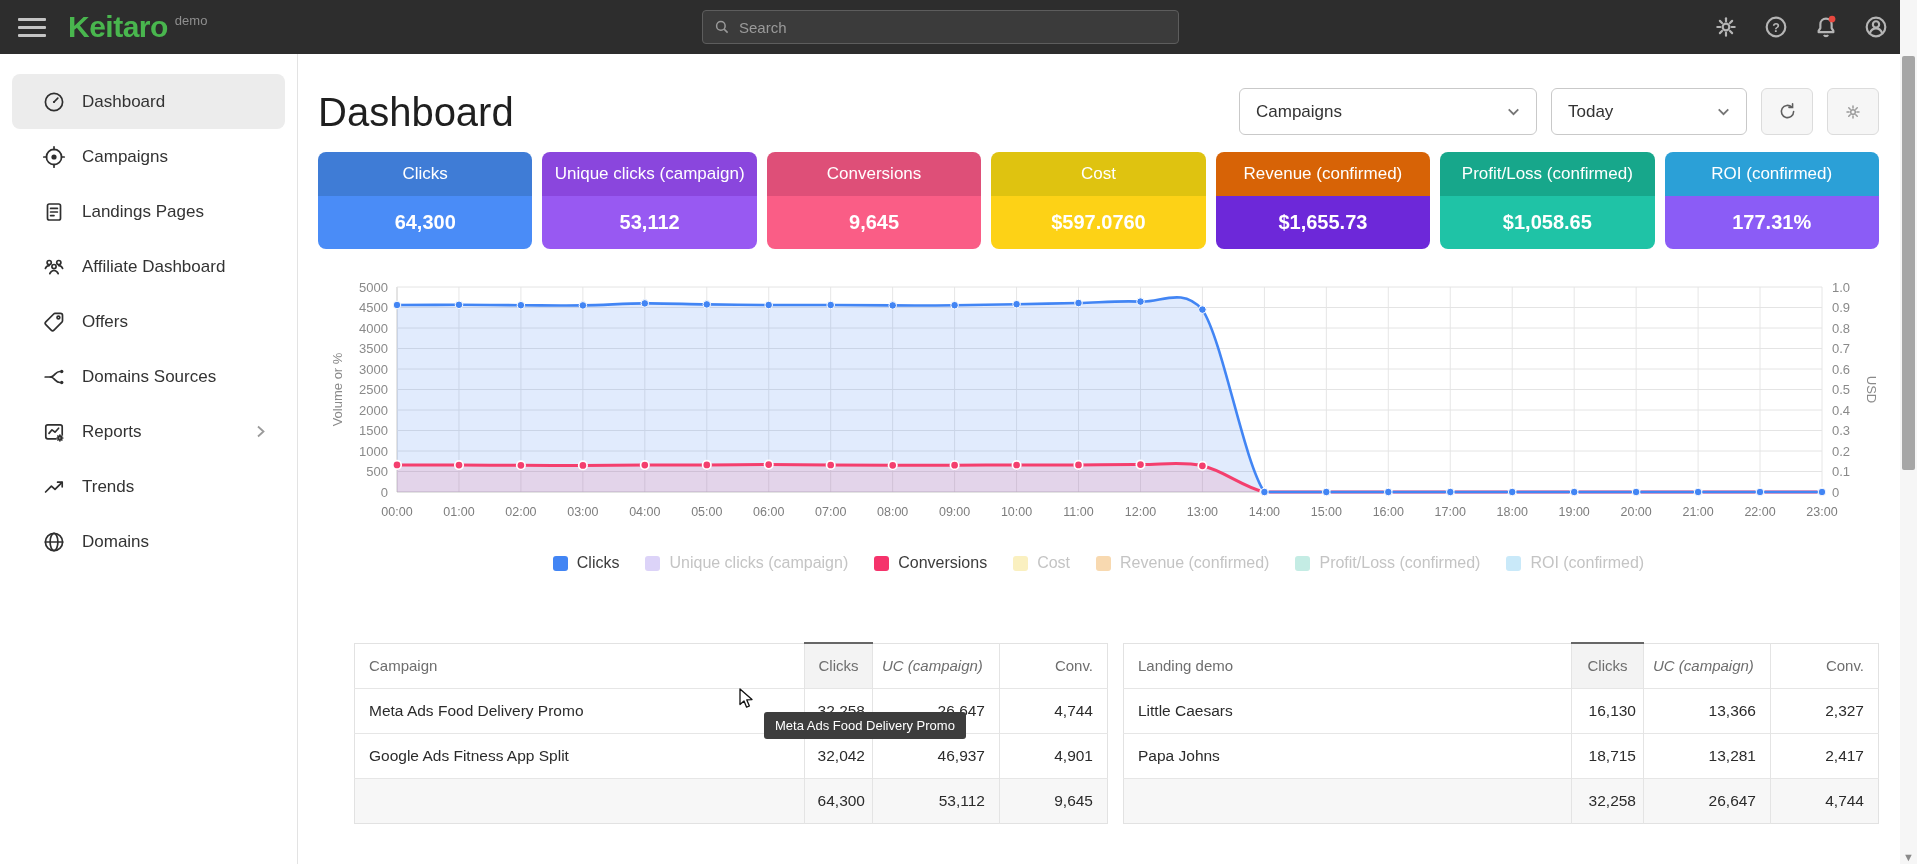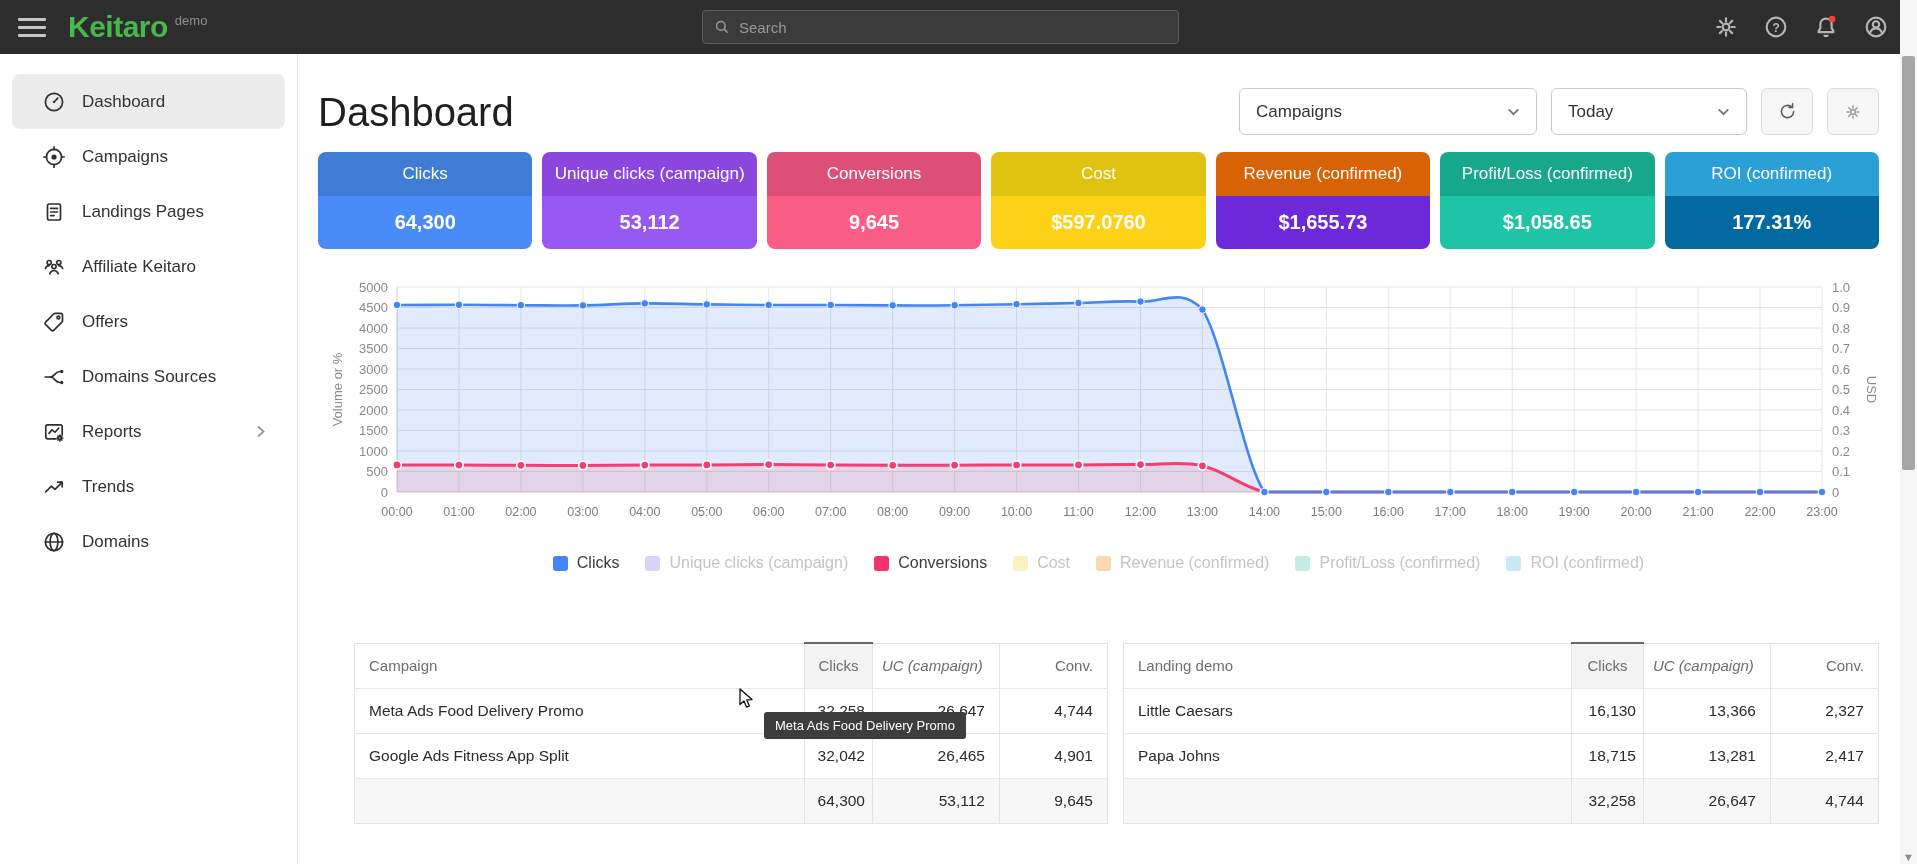--- a/index.html
+++ b/index.html
@@ -192,21 +192,21 @@
         <span class="s-icon">
           <svg viewBox="0 0 24 24" width="24" height="24" fill="none" stroke="currentColor" stroke-width="1.7" stroke-linecap="round" stroke-linejoin="round">
             <circle cx="7.2" cy="7.6" r="2.1"></circle>
             <circle cx="16.8" cy="7.6" r="2.1"></circle>
             <circle cx="12" cy="11.6" r="2.1"></circle>
             <path d="M3.4 13.4c.9-1.9 2.2-2.8 3.8-2.8"></path>
             <path d="M20.6 13.4c-.9-1.9-2.2-2.8-3.8-2.8"></path>
             <path d="M7.8 18.6c.9-2.1 2.4-3.1 4.2-3.1s3.3 1 4.2 3.1"></path>
           </svg>
         </span>
-        <span class="s-label">Affiliate Keitaro</span>
+        <span class="s-label">Affiliate Dashboard</span>
       </li>
       <li class="side-item">
         <span class="s-icon">
           <svg viewBox="0 0 24 24" width="24" height="24" fill="none" stroke="currentColor" stroke-width="1.7" stroke-linecap="round" stroke-linejoin="round">
             <path d="M13.1 3.4h5.4a2 2 0 0 1 2 2v5.4a2 2 0 0 1-.6 1.4l-7.9 7.9a2 2 0 0 1-2.8 0l-5.4-5.4a2 2 0 0 1 0-2.8l7.9-7.9a2 2 0 0 1 1.4-.6z"></path>
             <circle cx="16.4" cy="7.5" r="1.4"></circle>
           </svg>
         </span>
         <span class="s-label">Offers</span>
       </li>
@@ -324,21 +324,21 @@
       <div class="card">
         <div class="card-label" style="background:#d76306">Revenue (confirmed)</div>
         <div class="card-value" style="background:#6d28d9">$1,655.73</div>
       </div>
       <div class="card">
         <div class="card-label" style="background:#17a78b">Profit/Loss (confirmed)</div>
         <div class="card-value" style="background:#1fc3a6">$1,058.65</div>
       </div>
       <div class="card">
         <div class="card-label" style="background:#2ba0d7">ROI (confirmed)</div>
-        <div class="card-value" style="background:#0369a1">177.31%</div>
+        <div class="card-value" style="background:#8b5cf6">177.31%</div>
       </div>
     </div>
 
   <div id="chart-wrap">
       <svg viewBox="0 0 1561 270" width="1561" height="270">
         <line x1="79" y1="11" x2="79" y2="216" stroke="#c8c8c8" stroke-width="1"></line>
         <text x="79" y="240" text-anchor="middle" font-size="12.5" fill="#7d7d7d">00:00</text>
         <line x1="140.95652173913044" y1="11" x2="140.95652173913044" y2="216" stroke="#e6e6e6" stroke-width="1"></line>
         <text x="140.95652173913044" y="240" text-anchor="middle" font-size="12.5" fill="#7d7d7d">01:00</text>
         <line x1="202.91304347826087" y1="11" x2="202.91304347826087" y2="216" stroke="#e6e6e6" stroke-width="1"></line>
@@ -527,21 +527,21 @@
             <tbody>
               <tr>
                 <td class="al">Meta Ads Food Delivery Promo</td>
                 <td class="ar-sm">32,258</td>
                 <td class="ar">26,647</td>
                 <td class="ar">4,744</td>
               </tr>
               <tr>
                 <td class="al">Google Ads Fitness App Split</td>
                 <td class="ar-sm">32,042</td>
-                <td class="ar">26,465</td>
+                <td class="ar">46,937</td>
                 <td class="ar">4,901</td>
               </tr>
               <tr class="total">
                 <td class="al"></td>
                 <td class="ar-sm">64,300</td>
                 <td class="ar">53,112</td>
                 <td class="ar">9,645</td>
               </tr>
             </tbody>
           </table>

